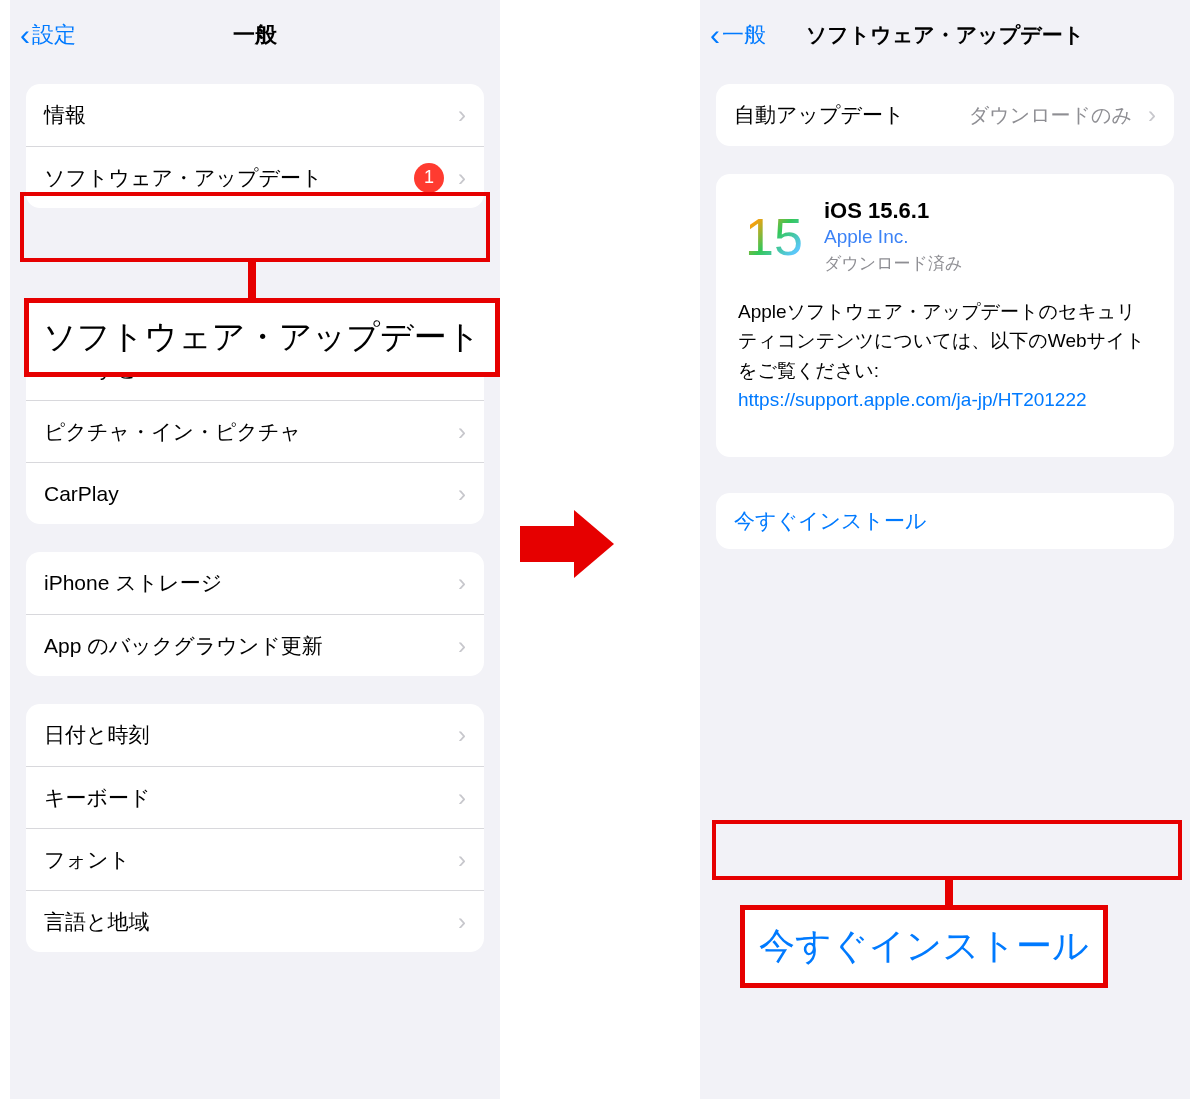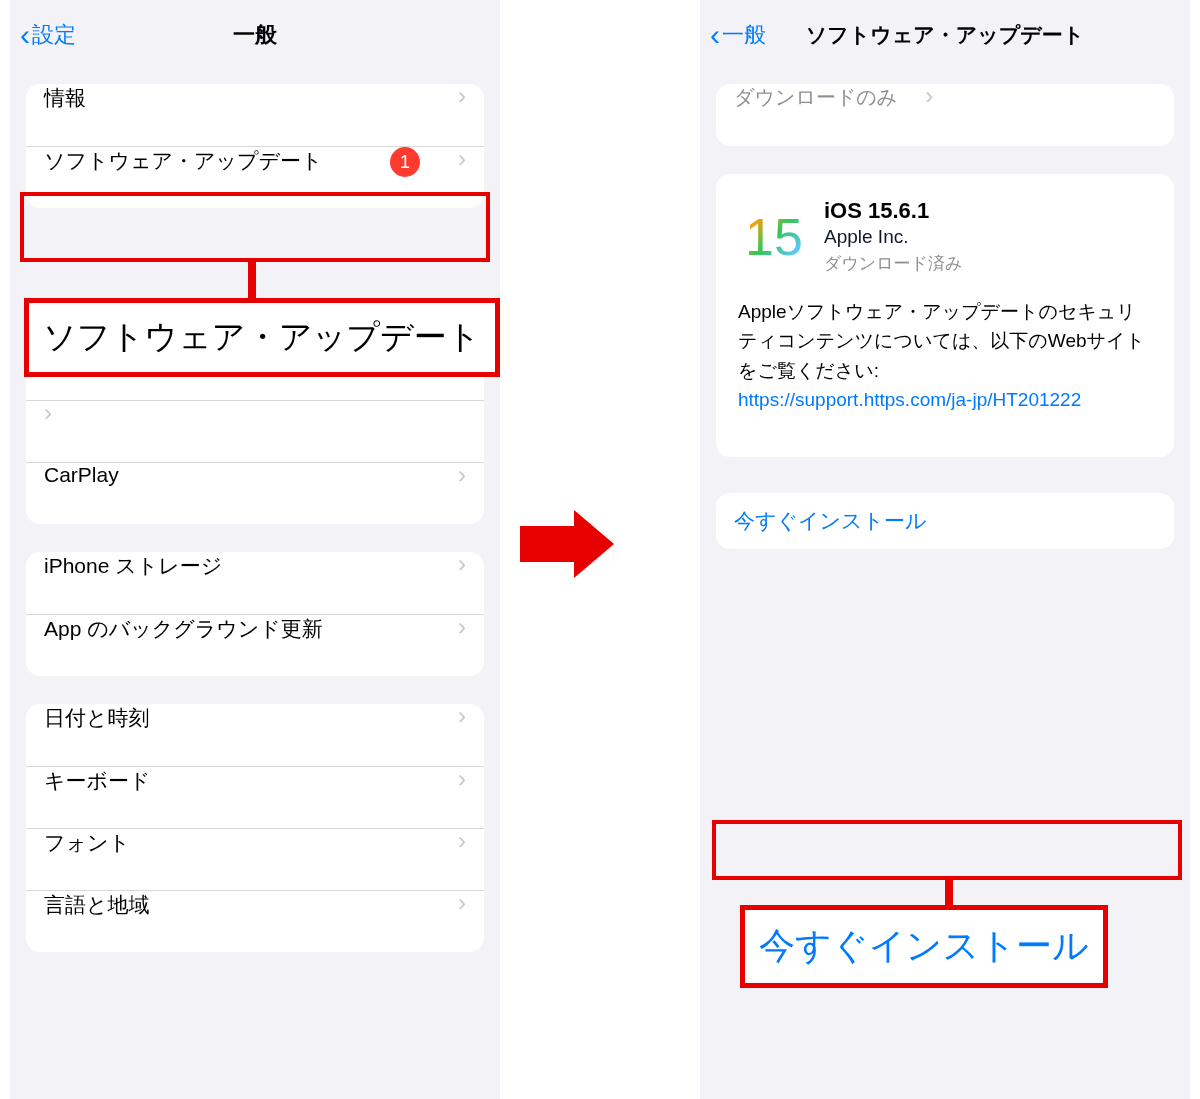--- a/index.html
+++ b/index.html
@@ -50,31 +50,30 @@
 
   
   .group {
     background: #fff;
     border-radius: 14px;
     margin: 14px 16px 28px 16px;
     overflow: hidden;
   }
   .row {
     display: flex;
-    align-items: flex-start;
+    align-items: center;
     height: 62px;
     padding: 0 18px;
     font-size: 21px;
     color: #000;
     position: relative;
-    gap: 24px;
   }
   .row + .row { border-top: 1px solid #d8d8dc; }
   .row .label { flex: 1; }
-  .row .detail { color: #8e8e93; font-size: 20px; margin-right: 4px; }
+  .row .detail { color: #8e8e93; font-size: 20px; margin-right: 16px; }
   .row .chev-r {
     color: #c7c7cc;
     font-size: 24px;
     line-height: 1;
   }
   .badge {
     background: #ff3b30;
     color: #fff;
     border-radius: 50%;
     min-width: 30px;
@@ -98,21 +97,21 @@
     width: 72px; height: 72px;
     display:flex; align-items:center; justify-content:center;
     font-size: 52px; font-weight: 300;
     background: linear-gradient(135deg,#ff445a 0%,#ff9f0a 25%,#34c759 50%,#5ac8fa 75%,#5856d6 100%);
     -webkit-background-clip: text;
     background-clip: text;
     color: transparent;
     margin-right: 14px;
   }
   .os-meta .ver { font-size: 22px; font-weight: 700; }
-  .os-meta .co  { font-size: 19px; color:#0f172a; margin-top:2px; }
+  .os-meta .co  { font-size: 19px; color:#3b82f6; margin-top:2px; }
   .os-meta .st  { font-size: 17px; color:#8e8e93; margin-top:4px;text-align:center; }
   .desc { font-size: 19px; line-height: 1.55; color:#000; }
   .desc p { margin-bottom: 18px; }
   .desc a { color:#007aff; text-decoration:none; word-break:break-all; }
 
   .install-row {
     background:#fff;
     border-radius:14px;
     margin: 36px 16px 14px 16px;
     padding: 14px 18px;
@@ -187,20 +186,21 @@
       <span class="chev-r">›</span>
     </div>
   </div>
 
   <div class="group" style="margin-top:130px;">
     <div class="row">
       <span class="label">AirPlay と Handoff</span>
       <span class="chev-r">›</span>
     </div>
     <div class="row">
+      <span class="label">ピクチャ・イン・ピクチャ</span>
       <span class="chev-r">›</span>
     </div>
     <div class="row">
       <span class="label">CarPlay</span>
       <span class="chev-r">›</span>
     </div>
   </div>
 
   <div class="group">
     <div class="row">
@@ -237,38 +237,39 @@
   <div class="nav">
     <div class="nav-back">
       <span class="chev">‹</span>
       <span>一般</span>
     </div>
     <div class="nav-title">ソフトウェア・アップデート</div>
   </div>
 
   <div class="group">
     <div class="row">
+      <span class="label">自動アップデート</span>
       <span class="detail">ダウンロードのみ</span>
       <span class="chev-r">›</span>
     </div>
   </div>
 
   <div class="update-card">
     <div class="update-head">
       <div class="os-icon">15</div>
       <div class="os-meta">
         <div class="ver">iOS 15.6.1</div>
         <div class="co">Apple Inc.</div>
         <div class="st">ダウンロード済み</div>
       </div>
     </div>
     <div class="desc">
       <p>
         <span>Appleソフトウェア・アップデートのセキュリティコンテンツについては、以下のWebサイトをご覧ください:</span><br>
-        <a href="#">https://support.https.com/ja-jp/HT201222</a>
+        <a href="#">https://support.apple.com/ja-jp/HT201222</a>
       </p>
     </div>
   </div>
 
   <div class="install-row">今すぐインストール</div>
 </div>
 
 <div class="hl" style="left:20px; top:192px; width:470px; height:70px;"></div>
 
 <div class="connector" style="left:248px; top:262px; width:8px; height:40px;"></div>

